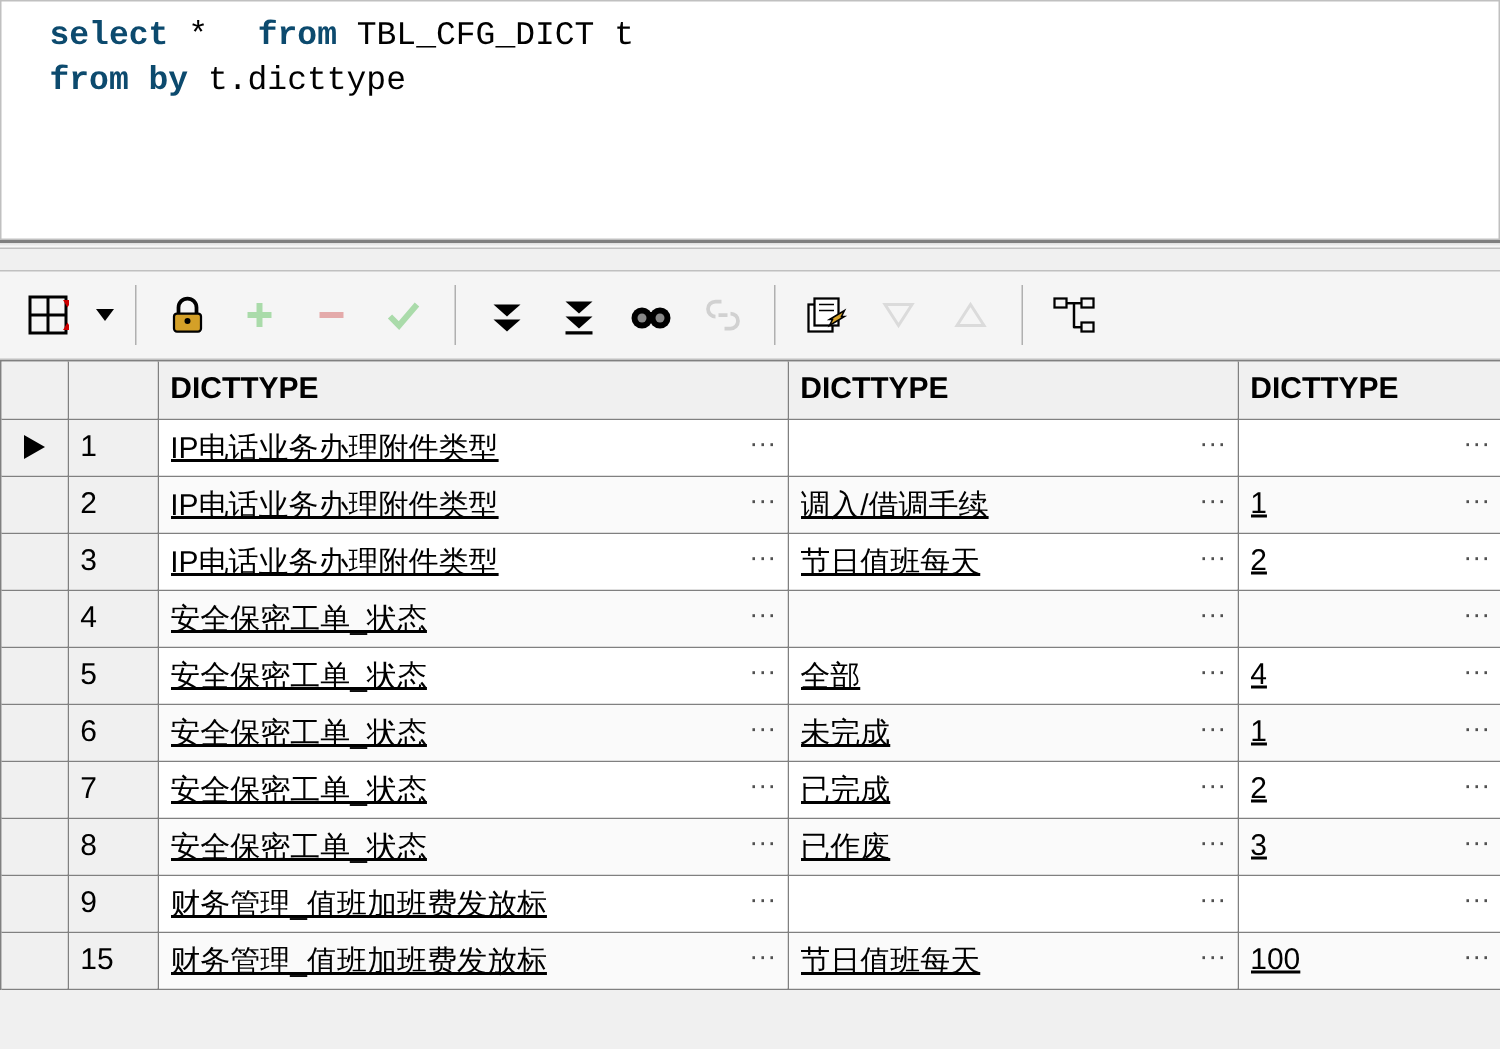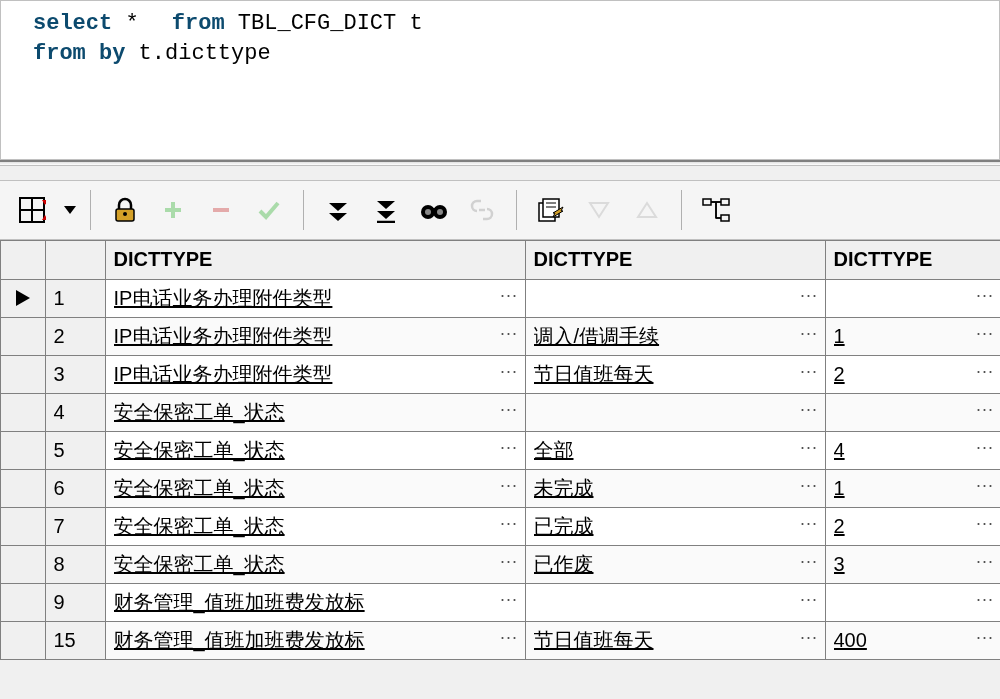--- a/index.html
+++ b/index.html
@@ -405,19 +405,19 @@
           <td class="num-cell">15</td>
           <td class="data">
             <span class="cell-inner">财务管理_值班加班费发放标</span>
             <span class="ellipsis-btn">···</span>
           </td>
           <td class="data">
             <span class="cell-inner">节日值班每天</span>
             <span class="ellipsis-btn">···</span>
           </td>
           <td class="data">
-            <span class="cell-inner">400</span>
+            <span class="cell-inner">100</span>
             <span class="ellipsis-btn">···</span>
           </td>
         </tr>
       </tbody>
   </table>
 </div>
 
 </body></html>

